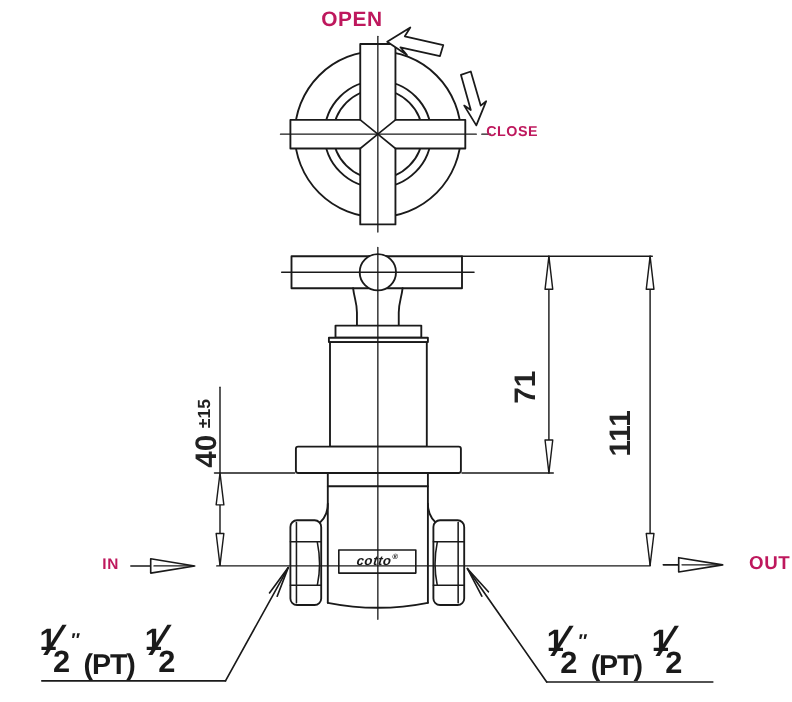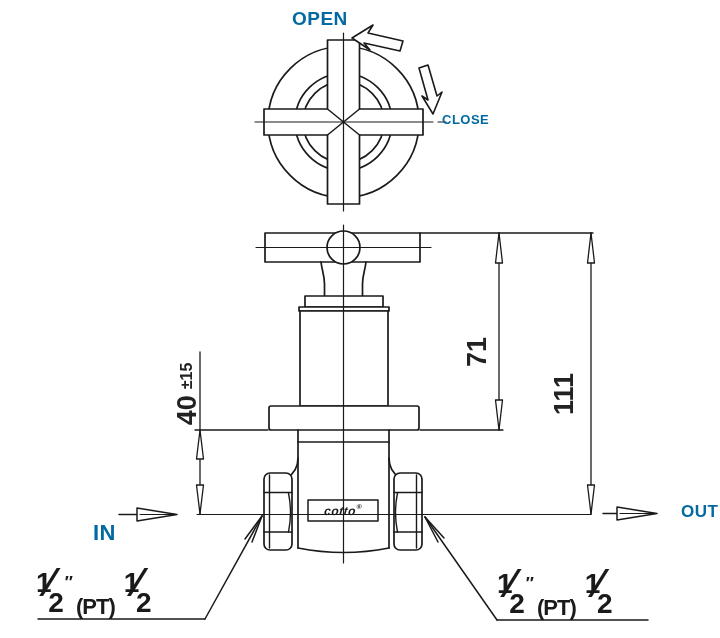--- a/index.html
+++ b/index.html
@@ -1,38 +1,38 @@
 <!DOCTYPE html>
 <html><head>
 <meta charset="utf-8">
 <style>
   html,body{margin:0;padding:0;background:#fff;}
   #stage{position:relative;width:720px;height:638px;background:#fff;overflow:hidden;
          font-family:"Liberation Sans",sans-serif;color:#1a1a1a;}
   #linework{position:absolute;left:0;top:0;}
-  .lbl{position:absolute;font-weight:bold;white-space:nowrap;color:#0369a1;}
+  .lbl{position:absolute;font-weight:bold;white-space:nowrap;color:#be185d;}
   .lbl-open{left:292px;top:8px;font-size:19px;letter-spacing:.5px;}
   .lbl-close{left:442px;top:112px;font-size:13px;letter-spacing:.5px;}
-  .lbl-in{left:93px;top:520px;font-size:22px;letter-spacing:.5px;}
+  .lbl-in{left:93px;top:504px;font-size:14px;letter-spacing:.5px;}
   .lbl-out{left:661px;top:502px;font-size:17px;letter-spacing:.5px;margin-left:20px;}
   .dim-rot{position:absolute;display:flex;align-items:center;justify-content:center;
            gap:6px;font-weight:bold;transform:rotate(-90deg);color:#222;}
   .dim-71{left:435px;top:338px;width:84px;height:28px;font-size:27px;}
   .dim-111{left:522px;top:380px;width:84px;height:28px;font-size:27px;}
   .dim-40{left:135px;top:379px;width:104px;height:30px;font-size:27px;}
   .dim-40 .tol{font-size:16px;}
   .port-lbl{position:absolute;font-weight:bold;white-space:nowrap;}
   .port-left{left:36px;top:556px;}
   .port-right{left:497px;top:557px;}
   .port-lbl span{display:inline-block;}
   .fr-num{font-size:28px;transform:translateY(0);}
   .fr-sl{font-size:40px;margin:0 -5px;transform:translateY(4px);}
   .fr-den{font-size:28px;transform:translateY(20px);}
   .fr-in{font-size:17px;margin-left:1px;transform:translateY(-4px);}
-  .fr-th{font-size:22px;margin-left:3px;transform:translateY(22px);letter-spacing:-1px;}
+  .fr-th{font-size:26px;margin-left:3px;transform:translateY(22px);letter-spacing:-1px;}
   .fr-gap{margin-left:9px;}
   .brand{position:absolute;left:311px;top:503px;width:64px;text-align:center;
          font-size:12px;font-weight:bold;font-style:italic;letter-spacing:.5px;
          transform:skewX(-6deg);}
   .brand .reg{font-size:7px;vertical-align:6px;}
 </style>
 </head>
 <body>
 
 <div id="stage">

